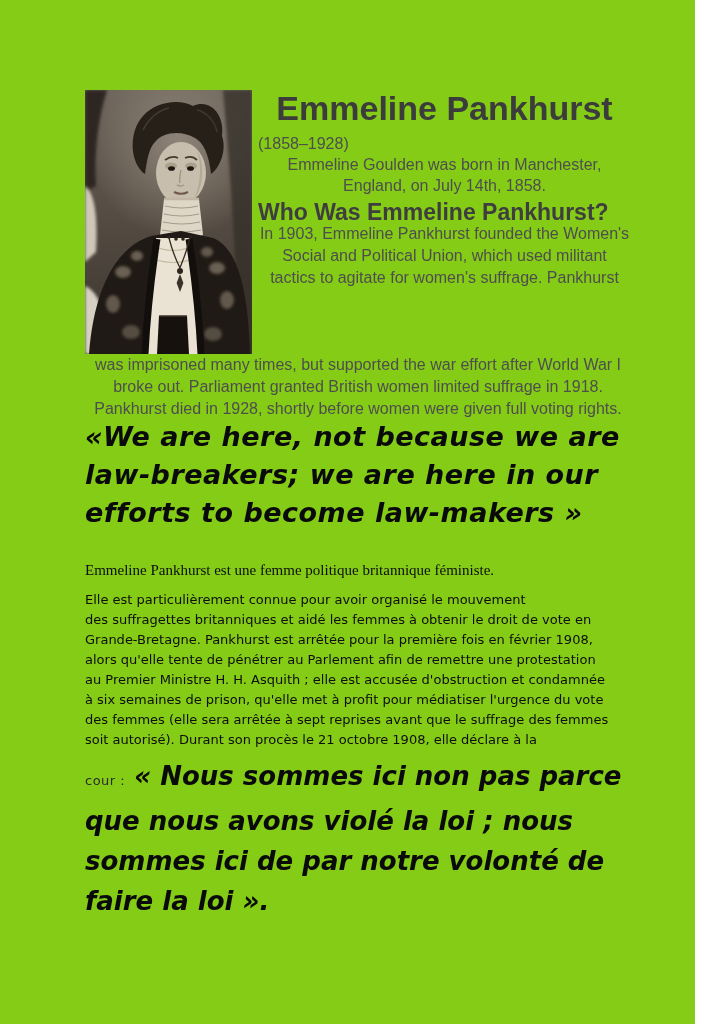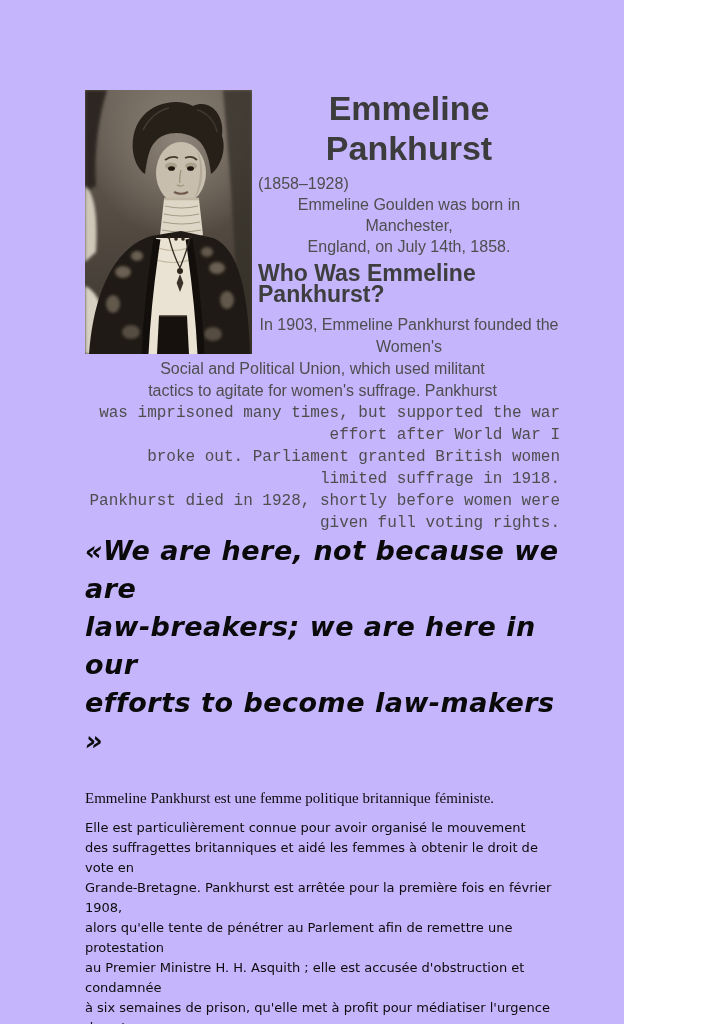--- a/index.html
+++ b/index.html
@@ -1,20 +1,20 @@
 <!DOCTYPE html>
 <html><head>
 <meta charset="utf-8">
 <style>
   html,body{margin:0;padding:0;background:#ffffff;}
   .page{
     position:relative;
-    width:624px;height:1024px;
+    width:695px;height:1024px;
     box-sizing:border-box;
-    background:#c4b5fd;
+    background:#84cc16;
     padding:88px 64px 32px 85px;
     overflow:hidden;
     font-family:"Liberation Sans",sans-serif;
   }
   .photo{
     float:left;
     width:167px;height:264px;
     margin:2px 6px 0 0;
     display:block;
   }
@@ -32,26 +32,26 @@
   }
   .lede{
     text-align:center;white-space:pre-line;
     font-size:16px;line-height:21px;color:#4e4e4e;
   }
   h2.subhead{
     margin:6px 12px 0;font-size:23px;line-height:21px;
     font-weight:700;color:#3e3e3e;text-align:left;
   }
   .who-beside{
-    margin-top:9px;text-align:center;white-space:pre-line;
+    text-align:center;white-space:pre-line;
     font-size:16px;line-height:22px;color:#4e4e4e;
   }
   .who-full{
-    clear:left;margin-top:0;text-align:right;white-space:pre-line;
-    font-size:16px;line-height:22px;color:#4e4e4e;font-family:Liberation Mono, monospace;
+    clear:left;margin-top:0;text-align:center;white-space:pre-line;
+    font-size:16px;line-height:22px;color:#4e4e4e;
   }
   .quote-en{
     margin-top:-2px;text-align:left;white-space:pre-line;
     font-family:"DejaVu Sans",sans-serif;
     font-style:italic;font-weight:700;
     font-size:27px;line-height:38px;color:#0a0a0a;
     letter-spacing:0.5px;
   }
   .fr{font-family:"DejaVu Sans",sans-serif;color:#0d0d0d;}
   .fr-intro{margin-top:28px;font-size:15px;line-height:20px;white-space:pre-line;font-family:Liberation Serif, serif;}
@@ -173,14 +173,18 @@
 
   <p class="fr fr-body">Elle est particulièrement connue pour avoir organisé le mouvement
 des suffragettes britanniques et aidé les femmes à obtenir le droit de vote en
 Grande-Bretagne. Pankhurst est arrêtée pour la première fois en février 1908,
 alors qu'elle tente de pénétrer au Parlement afin de remettre une protestation
 au Premier Ministre H. H. Asquith ; elle est accusée d'obstruction et condamnée
 à six semaines de prison, qu'elle met à profit pour médiatiser l'urgence du vote
 des femmes (elle sera arrêtée à sept reprises avant que le suffrage des femmes
 soit autorisé). Durant son procès le 21 octobre 1908, elle déclare à la</p>
 
+  <p class="quote-fr"><span class="cour-label">cour :</span> <span>« Nous sommes ici non pas parce
+que nous avons violé la loi ; nous
+sommes ici de par notre volonté de
+faire la loi ».</span></p>
 
 </div>
 
 </body></html>

